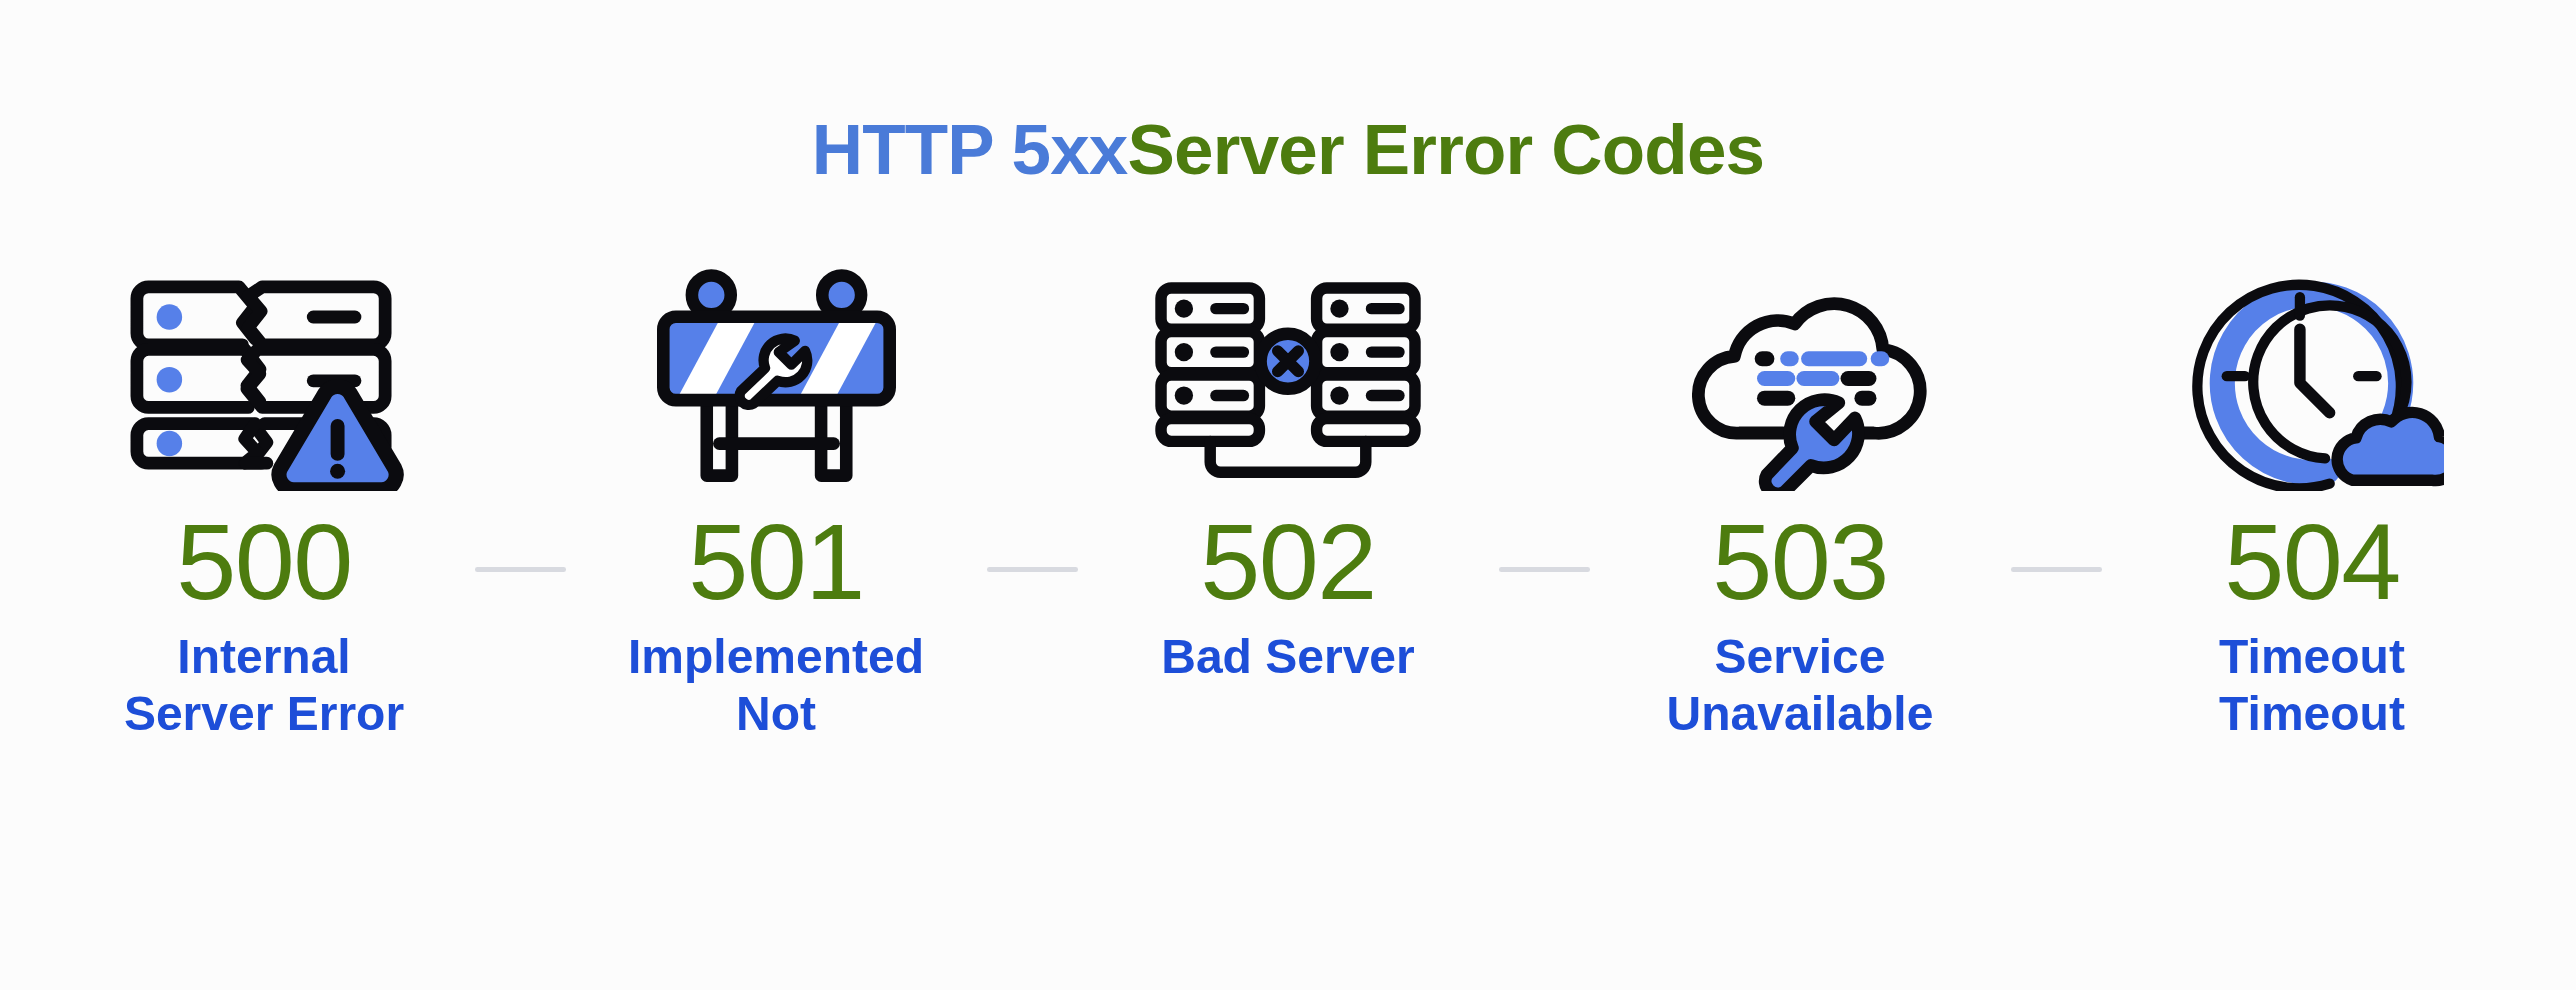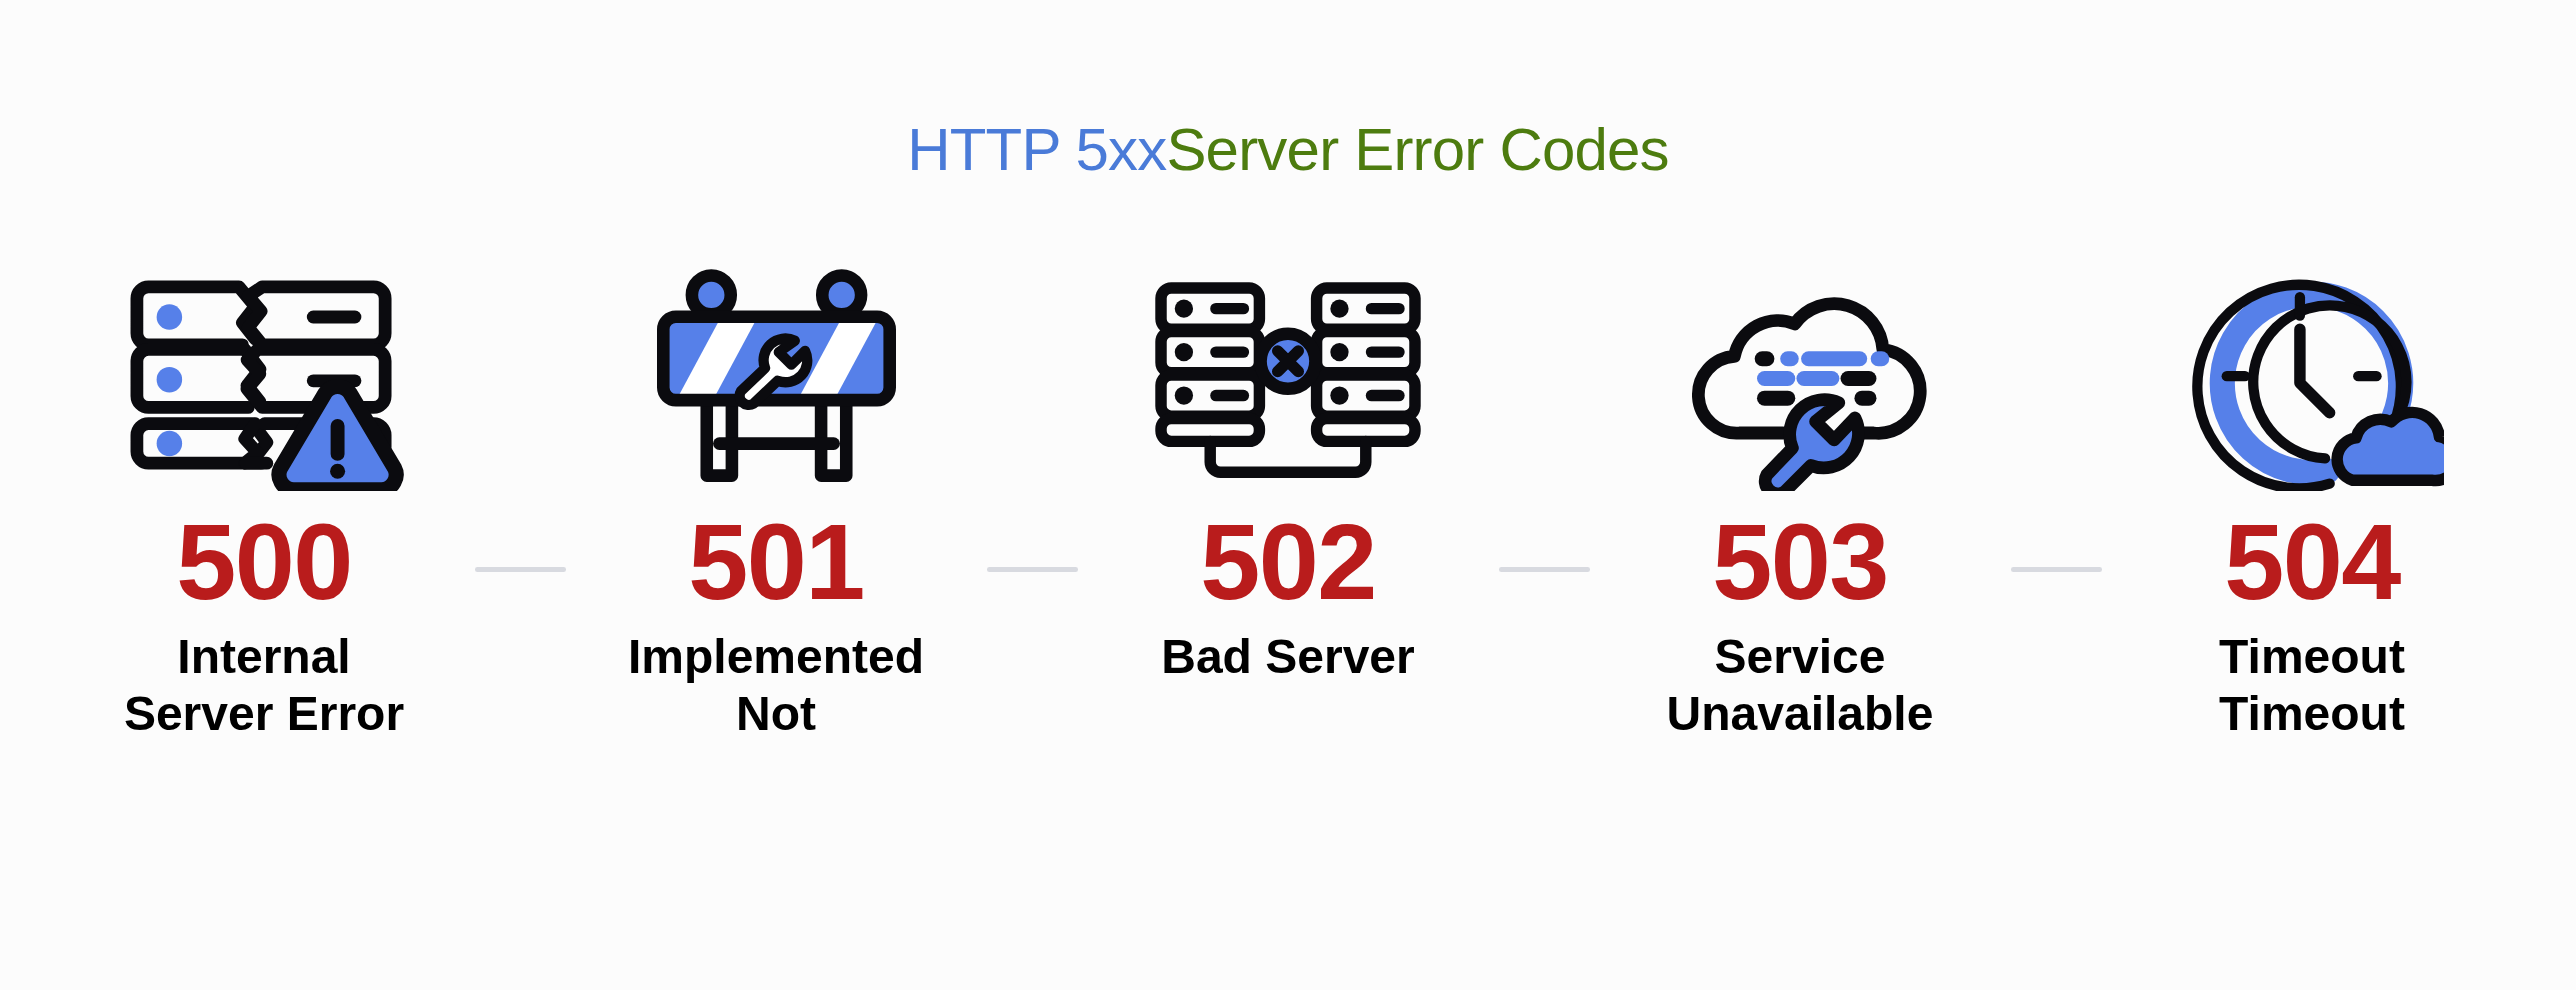--- a/index.html
+++ b/index.html
@@ -26,22 +26,22 @@
   
   .title-wrap {
     margin-top: 99px;
     height: 101px;
     display: flex;
     align-items: center;
     justify-content: center;
     white-space: nowrap;
   }
   .title {
-    font-size: 60px;
-    font-weight: 400;
+    font-size: 71px;
+    font-weight: 700;
     letter-spacing: -0.8px;
     line-height: 1;
   }
   .title-accent { color: #4a7bd8; }
   .title-main   { color: #4d7c0f; }
 
   
   .codes-row {
     margin-top: 51px;
     width: 2469px;
@@ -61,31 +61,31 @@
     height: 248px;
     width: 310px;
     display: flex;
     align-items: center;
     justify-content: center;
   }
   .icon-box svg { display: block; }
 
   .code-number {
     font-size: 108px;
-    font-weight: 700;
-    color: #b91c1c;
+    font-weight: 400;
+    color: #4d7c0f;
     line-height: 1.05;
     letter-spacing: -1.5px;
     margin-top: 6.2px;
   }
 
   .code-label {
     font-size: 48px;
     font-weight: 600;
-    color: #000000;
+    color: #1d4ed8;
     line-height: 1.18;
     text-align: center;
     margin-top: 10.8px;
     max-width: 418px;
   }
 
   
   .separator {
     width: 91px;
     flex: 0 0 91px;

